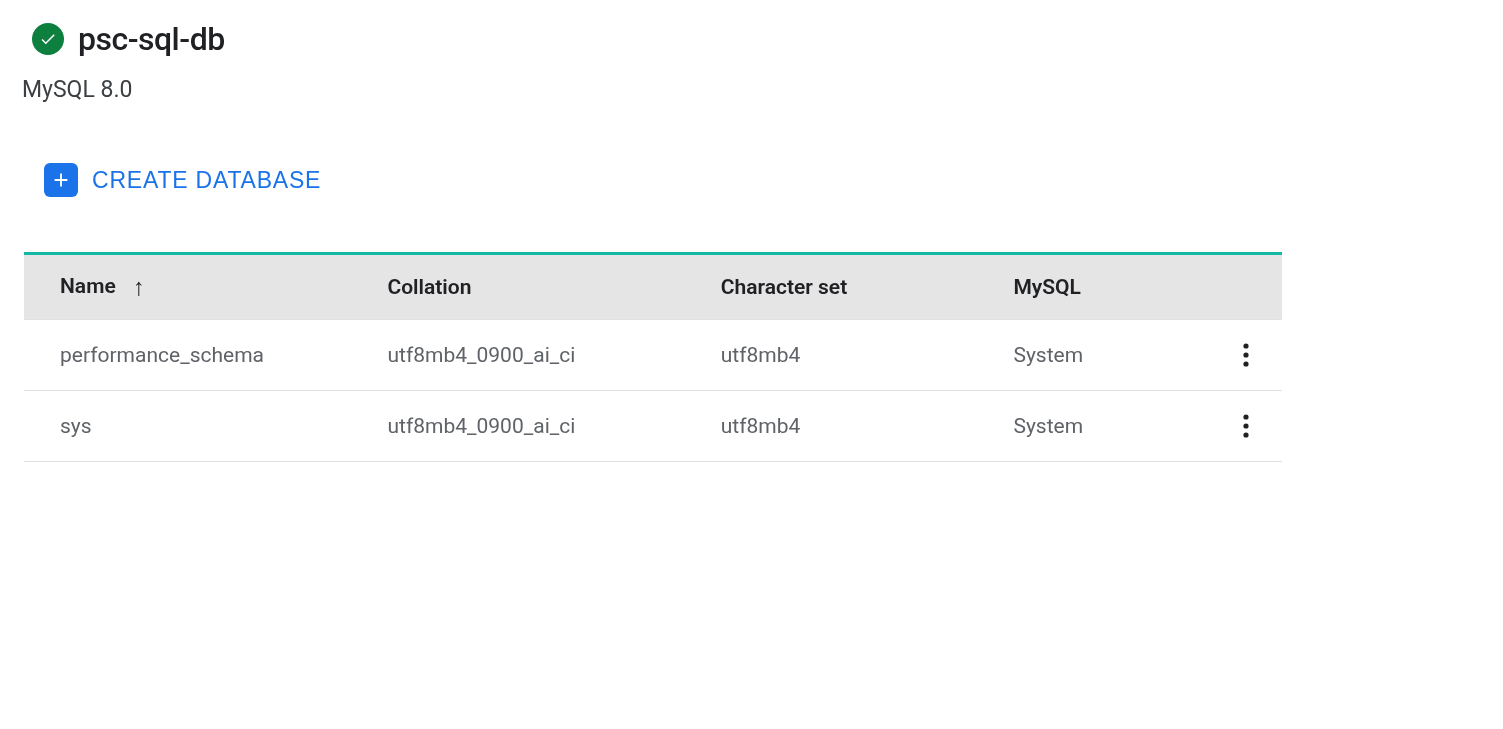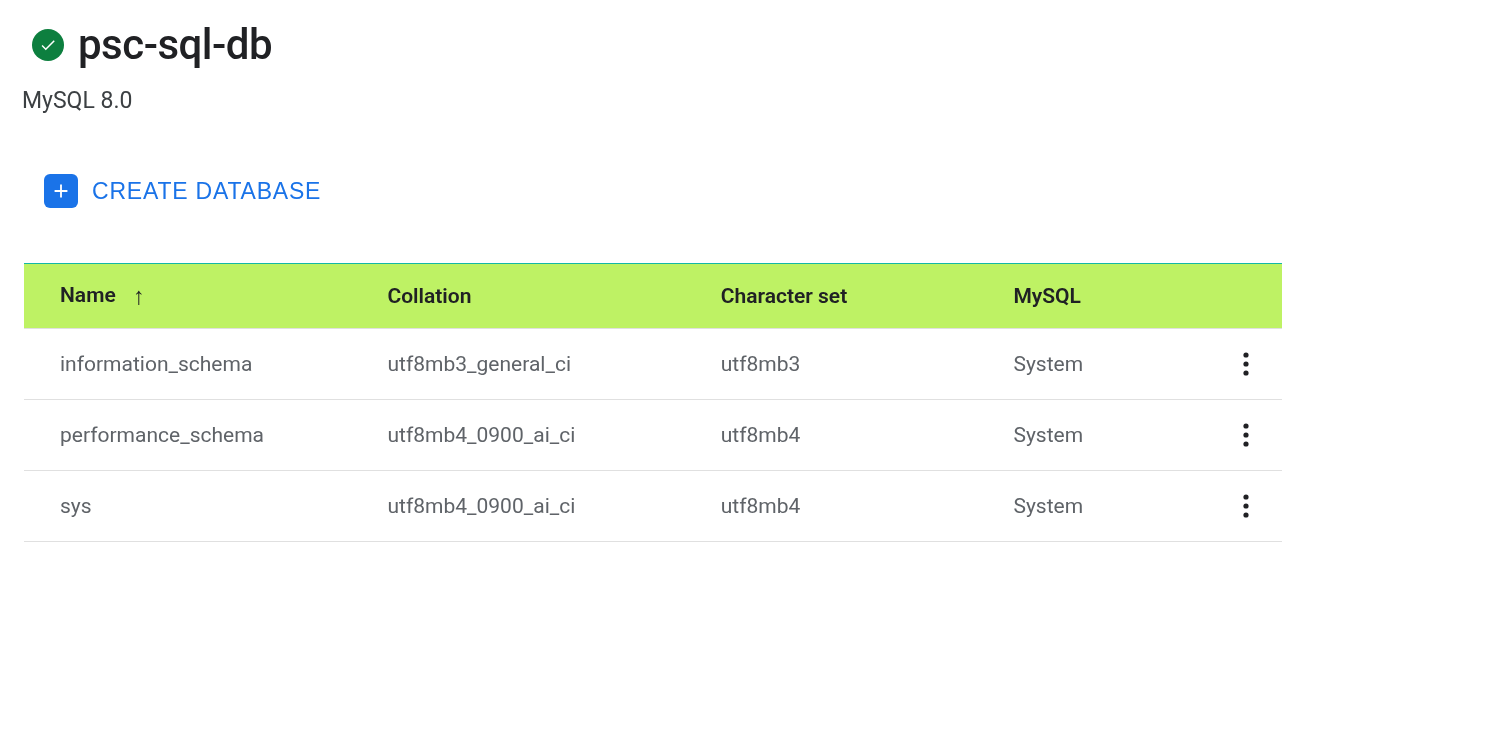--- a/index.html
+++ b/index.html
@@ -28,21 +28,21 @@
       align-items: center;
       justify-content: center;
       flex-shrink: 0;
     }
     .status-icon svg {
       width: 18px;
       height: 18px;
       fill: #ffffff;
     }
     .instance-title {
-      font-size: 42px;
+      font-size: 32px;
       font-weight: 500;
       color: #202124;
       letter-spacing: -0.5px;
     }
     .subtitle {
       font-size: 23px;
       color: #3c4043;
       margin-top: 18px;
       margin-left: 2px;
       margin-bottom: 60px;
@@ -80,22 +80,22 @@
     }
     .table-wrap {
       margin-left: 4px;
       width: 1258px;
     }
     table {
       width: 100%;
       border-collapse: collapse;
     }
     thead tr {
-      background: #bef264;
-      border-top: 1px solid #14b8a6;
+      background: #e5e5e5;
+      border-top: 3px solid #14b8a6;
       border-bottom: 1px solid #e0e0e0;
     }
     th {
       text-align: left;
       font-size: 21px;
       font-weight: 600;
       color: #202124;
       padding: 18px 0 18px 18px;
     }
     th:first-child {
@@ -189,33 +189,20 @@
           <span>Name</span>
           <span class="sort-arrow">↑</span>
         </th>
         <th>Collation</th>
         <th>Character set</th>
         <th>MySQL</th>
         <th></th>
       </tr>
     </thead>
     <tbody id="table-body">
-        <tr>
-          <td>information_schema</td>
-          <td>utf8mb3_general_ci</td>
-          <td>utf8mb3</td>
-          <td>System</td>
-          <td class="actions"><button class="more-btn">
-              <svg viewBox="0 0 6 24">
-                <circle cx="3" cy="3" r="2.6"></circle>
-                <circle cx="3" cy="12" r="2.6"></circle>
-                <circle cx="3" cy="21" r="2.6"></circle>
-              </svg>
-            </button></td>
-        </tr>
         <tr>
           <td>performance_schema</td>
           <td>utf8mb4_0900_ai_ci</td>
           <td>utf8mb4</td>
           <td>System</td>
           <td class="actions"><button class="more-btn">
               <svg viewBox="0 0 6 24">
                 <circle cx="3" cy="3" r="2.6"></circle>
                 <circle cx="3" cy="12" r="2.6"></circle>
                 <circle cx="3" cy="21" r="2.6"></circle>

